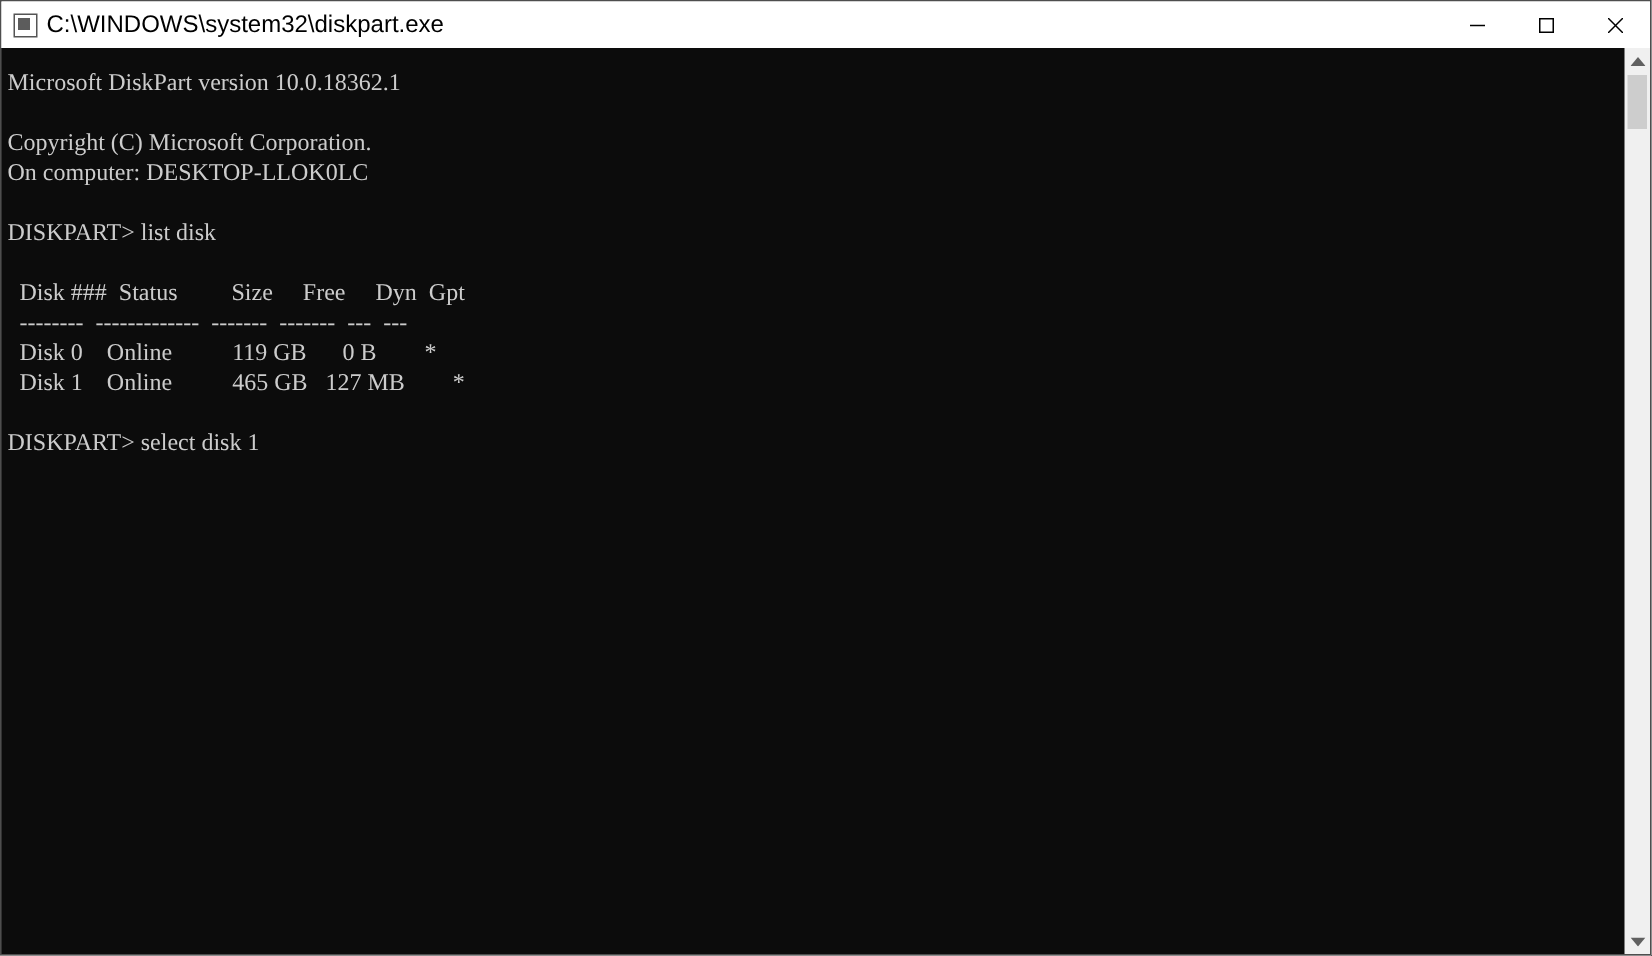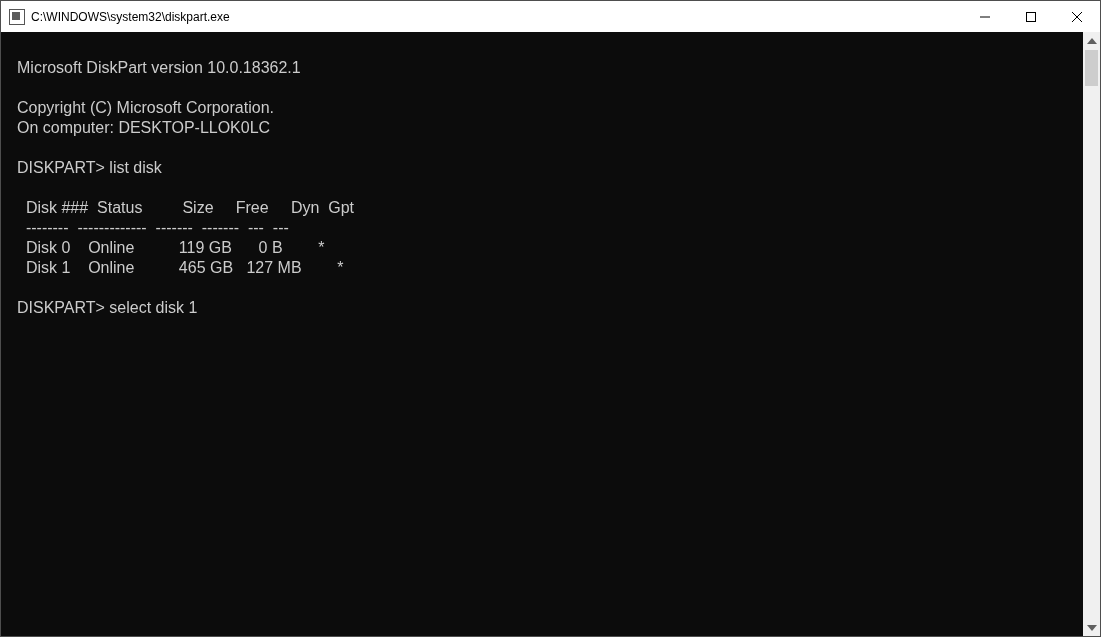--- a/index.html
+++ b/index.html
@@ -1,33 +1,33 @@
 <!DOCTYPE html>
 <html><head>
 <meta charset="utf-8">
 <style>
   html,body{margin:0;padding:0;width:1101px;height:637px;overflow:hidden;background:#fff;font-family:"Segoe UI",Tahoma,sans-serif}
   .window{width:1101px;height:637px;display:flex;flex-direction:column;border:1px solid #4e4e4e;box-sizing:border-box;background:#fff}
   .titlebar{height:31px;display:flex;align-items:center;background:#fff;color:#000;position:relative}
   .titlebar .app-icon{width:16px;height:16px;margin-left:8px;margin-right:6px;display:inline-block;border:1px solid #555;box-sizing:border-box;position:relative}
   .titlebar .app-icon::after{content:"";position:absolute;left:2px;top:2px;width:8px;height:8px;background:#5c5c5c}
-  .titlebar .title{font-size:12px;color:#000;white-space:nowrap}
+  .titlebar .title{font-size:16px;color:#000;white-space:nowrap}
   .win-controls{margin-left:auto;display:flex;height:100%}
   .wbtn{width:46px;display:flex;align-items:center;justify-content:center;color:#000}
   .wbtn svg{display:block}
 
   .client{flex:1;display:flex;background:#0c0c0c}
   .console{flex:1;background:#0c0c0c;color:#ccc;font-family:Consolas,"Lucida Console",monospace;font-size:16px;line-height:20px;padding:10px 0 0 0;white-space:pre;overflow:hidden}
   .scroll{width:17px;background:#f0f0f0;position:relative}
   .scroll .arrow{position:absolute;left:0;width:17px;height:17px;display:flex;align-items:center;justify-content:center;color:#606060;font-size:10px}
   .scroll .arrow.up{top:0}
   .scroll .arrow.down{bottom:0}
   .scroll .thumb{position:absolute;left:2px;width:13px;background:#cdcdcd}
 
-  pre{margin:16px;font-family:Liberation Sans, sans-serif;font-size:inherit;line-height:inherit}
+  pre{margin:4px;font-family:Liberation Serif, serif;font-size:inherit;line-height:inherit}
 </style>
 </head>
 <body>
 
 <div class="window">
   <div class="titlebar">
     <span class="app-icon"></span>
     <span class="title">C:\WINDOWS\system32\diskpart.exe</span>
     <div class="win-controls">
       <div class="wbtn">

